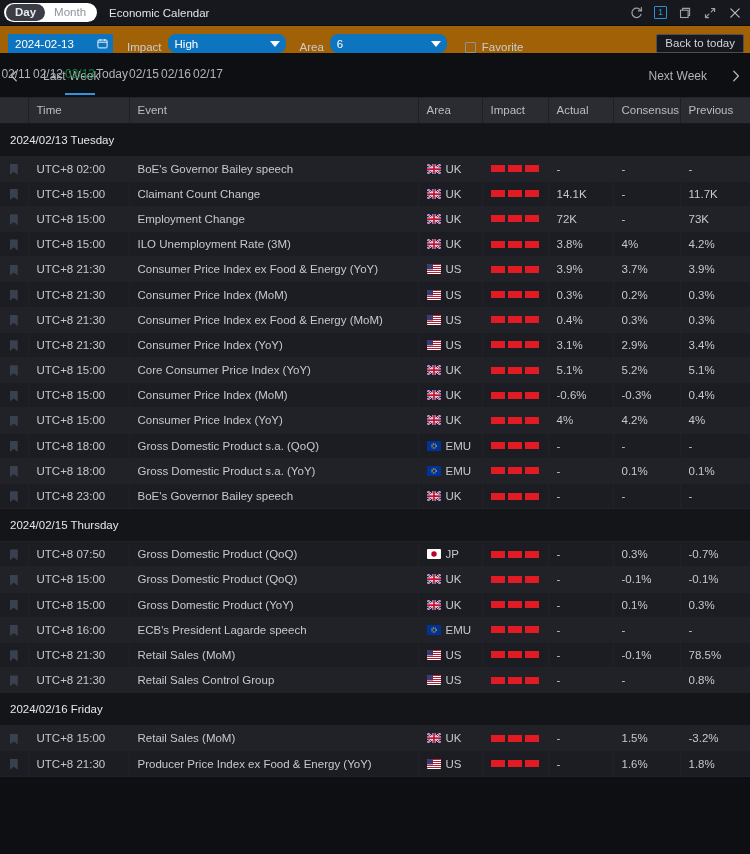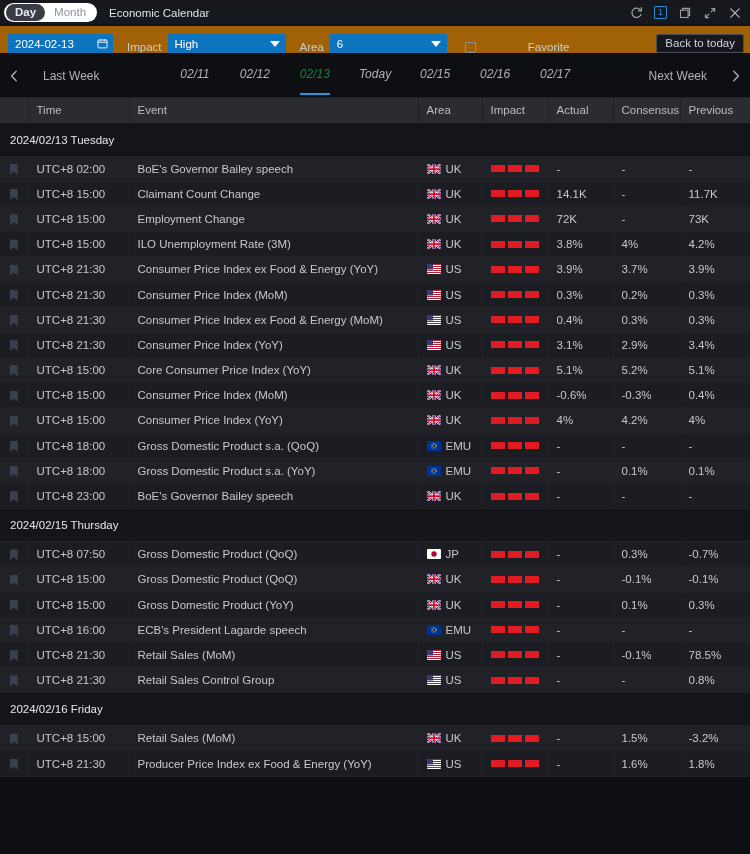--- a/index.html
+++ b/index.html
@@ -93,31 +93,31 @@
   .select {
     background: #0d74bf;
     color: #ffffff;
     height: 19px;
     display: flex;
     align-items: center;
     justify-content: space-between;
     padding: 0 6px 0 7px;
     font-size: 11.5px;
     cursor: pointer;
-    border-radius: 1px;
+    border-radius: 8px;
   }
   .select.impact { width: 118px; }
   .select.area { width: 117px; }
   .caret {
     width: 0; height: 0;
     border-left: 5px solid transparent;
     border-right: 5px solid transparent;
     border-top: 6px solid #ffffff;
   }
-  .fav-wrap { display: flex; align-items: center; margin-left: 18px; cursor: pointer; gap: 46px; }
+  .fav-wrap { display: flex; align-items: center; margin-left: 18px; cursor: pointer; }
   .chk {
     width: 11px; height: 11px;
     border: 1px solid #8c929b;
     background: transparent;
     margin-right: 6px;
     border-radius: 1px;
   }
   .fav-label { color: #c9cdd3; font-size: 11.5px; }
   .fb-spacer { flex: 1; }
   .back-btn {
@@ -148,24 +148,21 @@
     gap: 25px;
     color: #aeb3ba;
     font-size: 12px;
     cursor: pointer;
     white-space: nowrap;
   }
   .nav-days {
     position: absolute;
     left: 0; right: 0;
     display: flex;
-    justify-content: center;
-    gap: 28px;
     pointer-events: none;
-    font-style: italic;
   }
   .day-item {
     position: relative;
     color: #aeb3ba;
     font-size: 12px;
     cursor: pointer;
     pointer-events: auto;
     padding-bottom: 3px;
     min-width: 32px;
     text-align: center;

